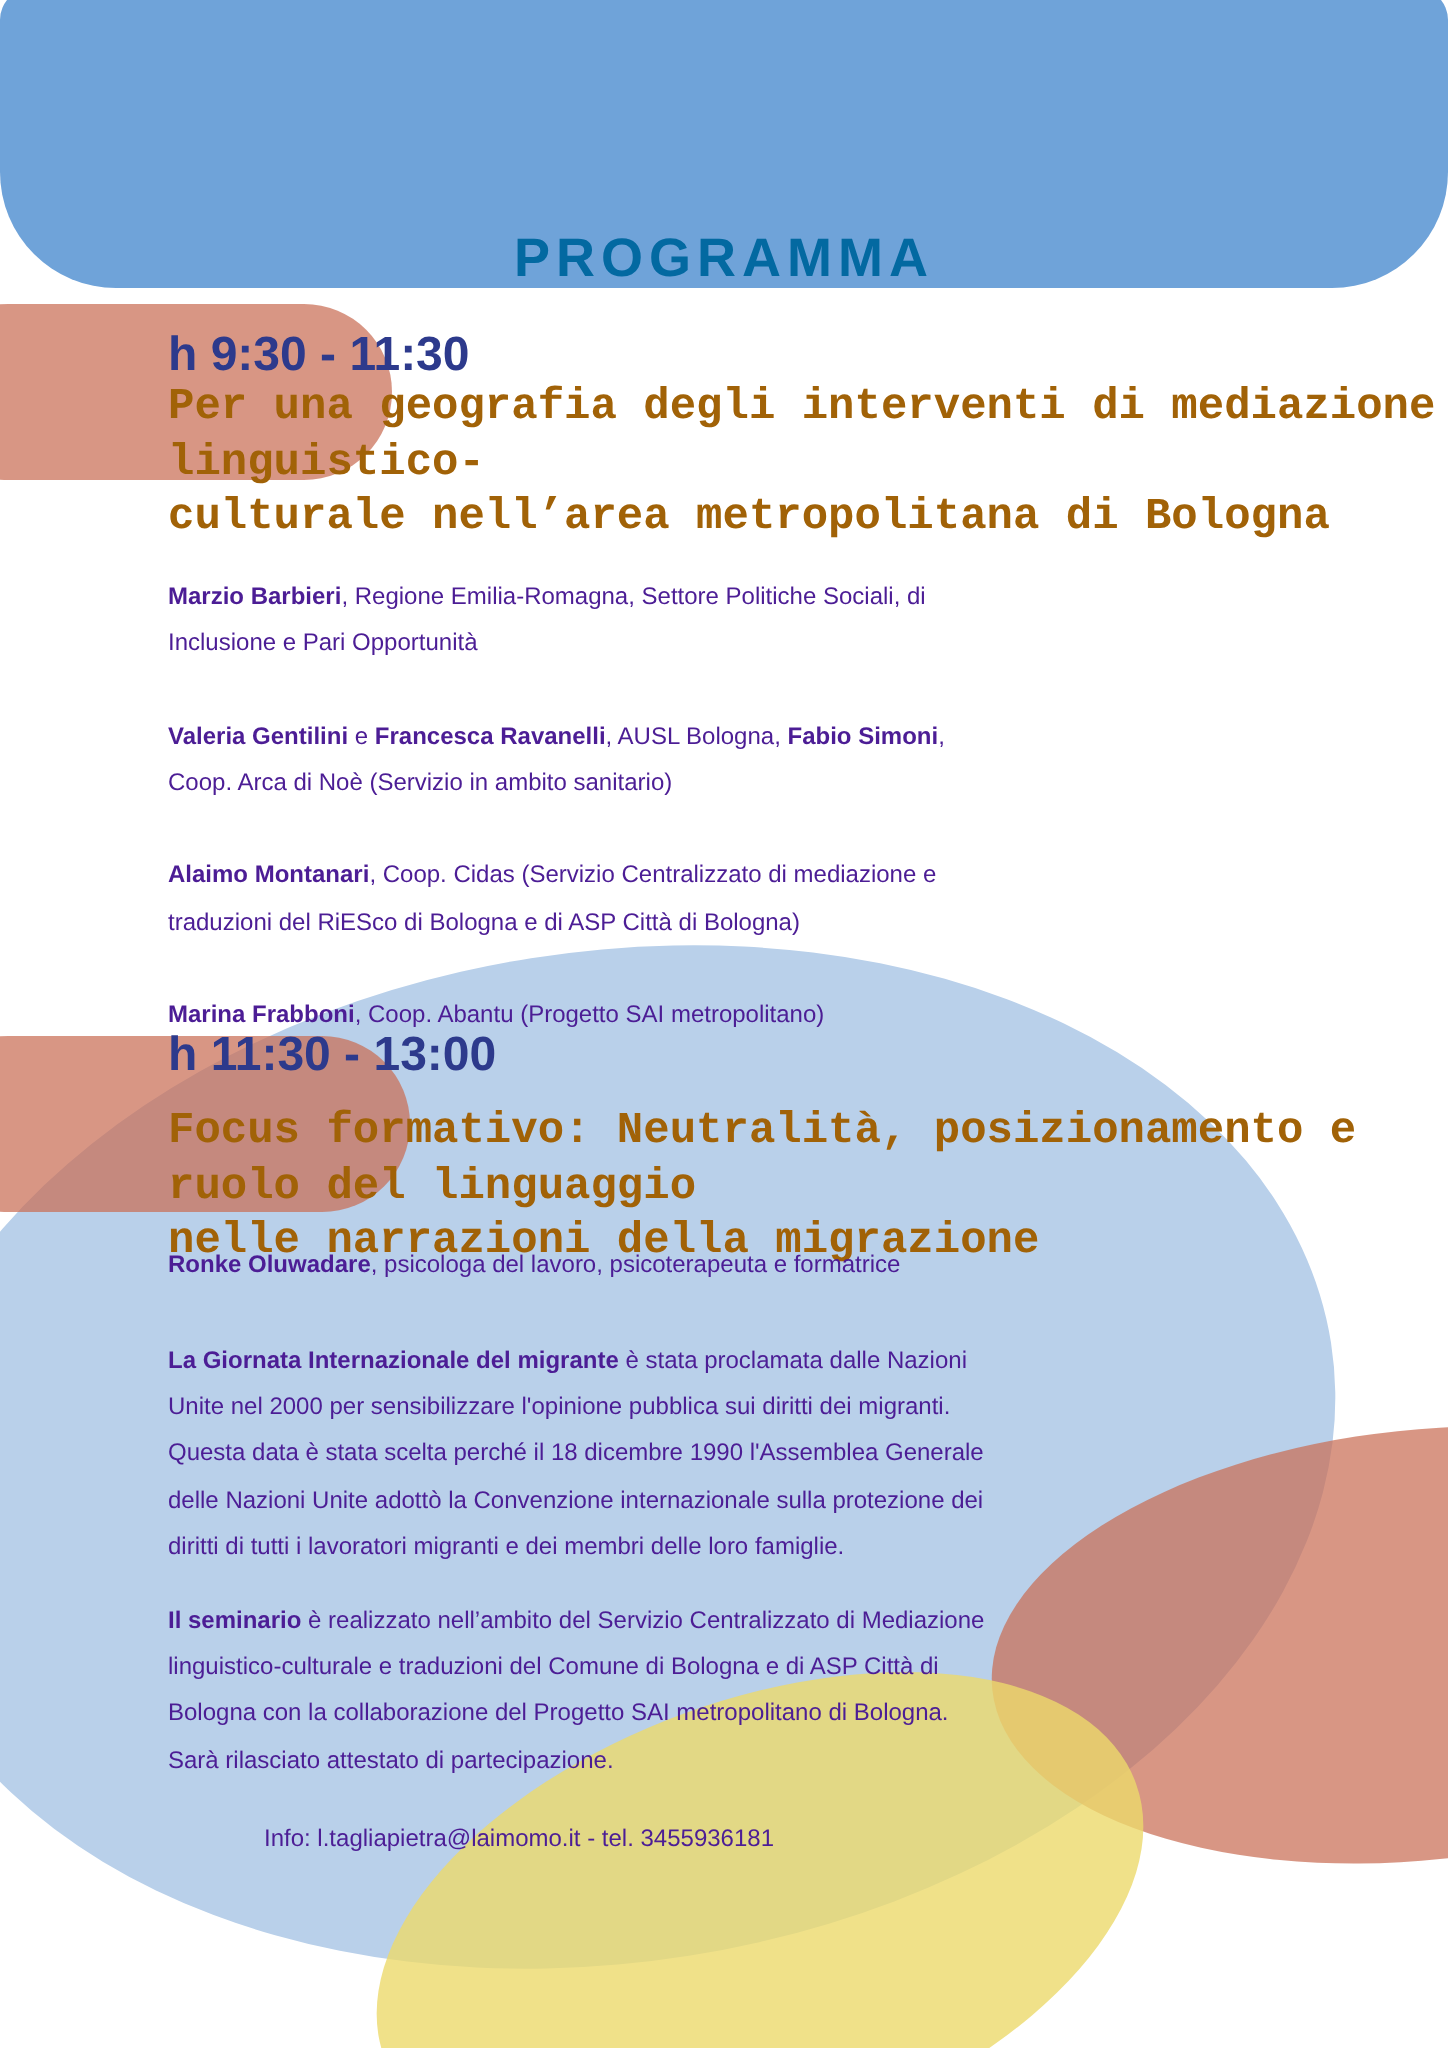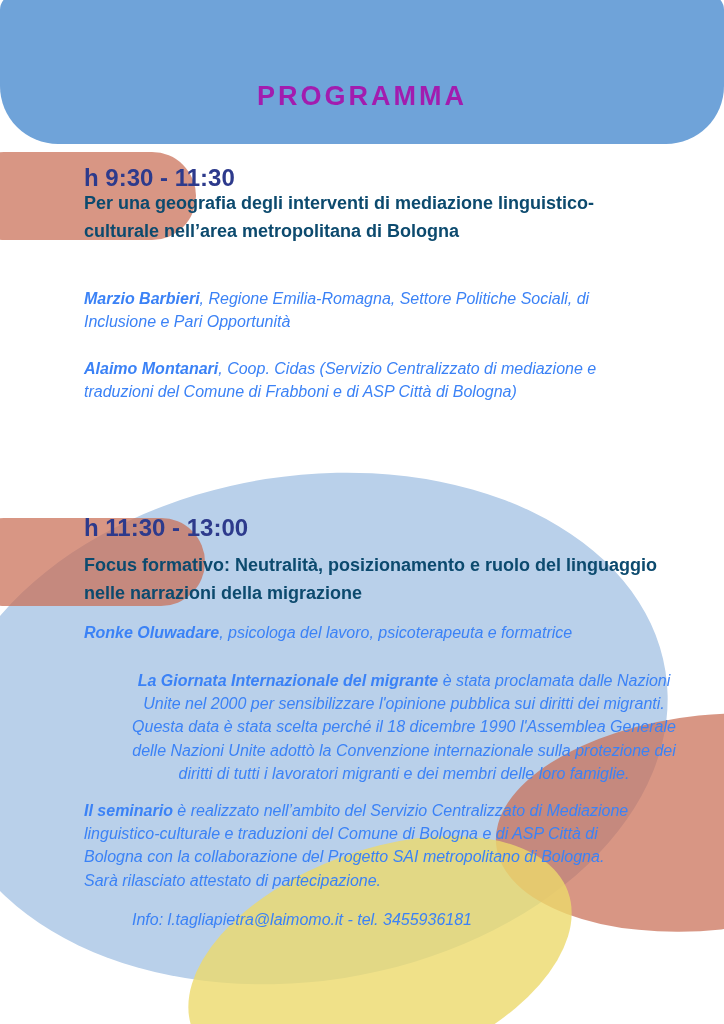--- a/index.html
+++ b/index.html
@@ -40,40 +40,40 @@
     background:rgba(201,110,85,0.72);
     border-radius:44px;
     height:88px;
   }
   .pill-1{left:-40px;top:152px;width:236px;}
   .pill-2{left:-40px;top:518px;width:245px;}
 
   
   .txt{position:absolute;left:84px;width:640px;white-space:pre-line;}
   .page-title{
-    position:absolute;left:0;top:63px;width:724px;
+    position:absolute;left:0;top:96px;width:724px;
     text-align:center;
-    color:#a21caf;
+    color:#0369a1;
     font-size:27px;font-weight:bold;letter-spacing:3px;
   }
   .time-label{
     color:#2d3a8c;font-size:24px;font-weight:bold;line-height:24px;
   }
   .session-title{
-    color:#0c4a6e;font-size:18px;font-weight:bold;line-height:27.5px;
+    color:#a16207;font-size:22px;font-weight:bold;line-height:27.5px;font-family:Liberation Mono, monospace;
   }
   .body-text{
-    color:#3b82f6;font-size:16px;line-height:23.2px;font-style:italic;
+    color:#4c1d95;font-size:12px;line-height:23.2px;
   }
   .b{font-weight:bold;}
   .t1{top:166px;} .tt1{top:190px;}
   .speakers{top:264px;}
   .t2{top:516px;} .tt2{top:552px;}
   .ronke{top:621px;}
-  .para1{top:669px;text-align:center;}
+  .para1{top:669px;}
   .para2{top:799px;}
   .contact{top:908px;margin-left:48px;}
 </style>
 </head>
 <body>
 
 <div class="page">
 
   <div class="blob header-blob"></div>
   <div class="blob blue-ellipse"></div>
@@ -84,22 +84,25 @@
 
   <h1 class="page-title">PROGRAMMA</h1>
 
   <section>
     <div class="txt time-label t1">h 9:30 - 11:30</div>
     <div class="txt session-title tt1">Per una geografia degli interventi di mediazione linguistico-
 culturale nell’area metropolitana di Bologna</div>
     <div class="txt body-text speakers">
       <div><span class="b">Marzio Barbieri</span><span>, Regione Emilia-Romagna, Settore Politiche Sociali, di
 Inclusione e Pari Opportunità</span></div>
+      <div><span class="b">Valeria Gentilini</span><span> e </span><span class="b">Francesca Ravanelli</span><span>, AUSL Bologna, </span><span class="b">Fabio Simoni</span><span>,
+Coop. Arca di Noè (Servizio in ambito sanitario)</span></div>
       <div><span class="b">Alaimo Montanari</span><span>, Coop. Cidas (Servizio Centralizzato di mediazione e
-traduzioni del Comune di Frabboni e di ASP Città di Bologna)</span></div>
+traduzioni del RiESco di Bologna e di ASP Città di Bologna)</span></div>
+      <div><span class="b">Marina Frabboni</span><span>, Coop. Abantu (Progetto SAI metropolitano)</span></div>
     </div>
   </section>
 
   <section>
     <div class="txt time-label t2">h 11:30 - 13:00</div>
     <div class="txt session-title tt2">Focus formativo: Neutralità, posizionamento e ruolo del linguaggio
 nelle narrazioni della migrazione</div>
     <div class="txt body-text ronke"><span class="b">Ronke Oluwadare</span><span>, psicologa del lavoro, psicoterapeuta e formatrice</span></div>
   </section>
 

